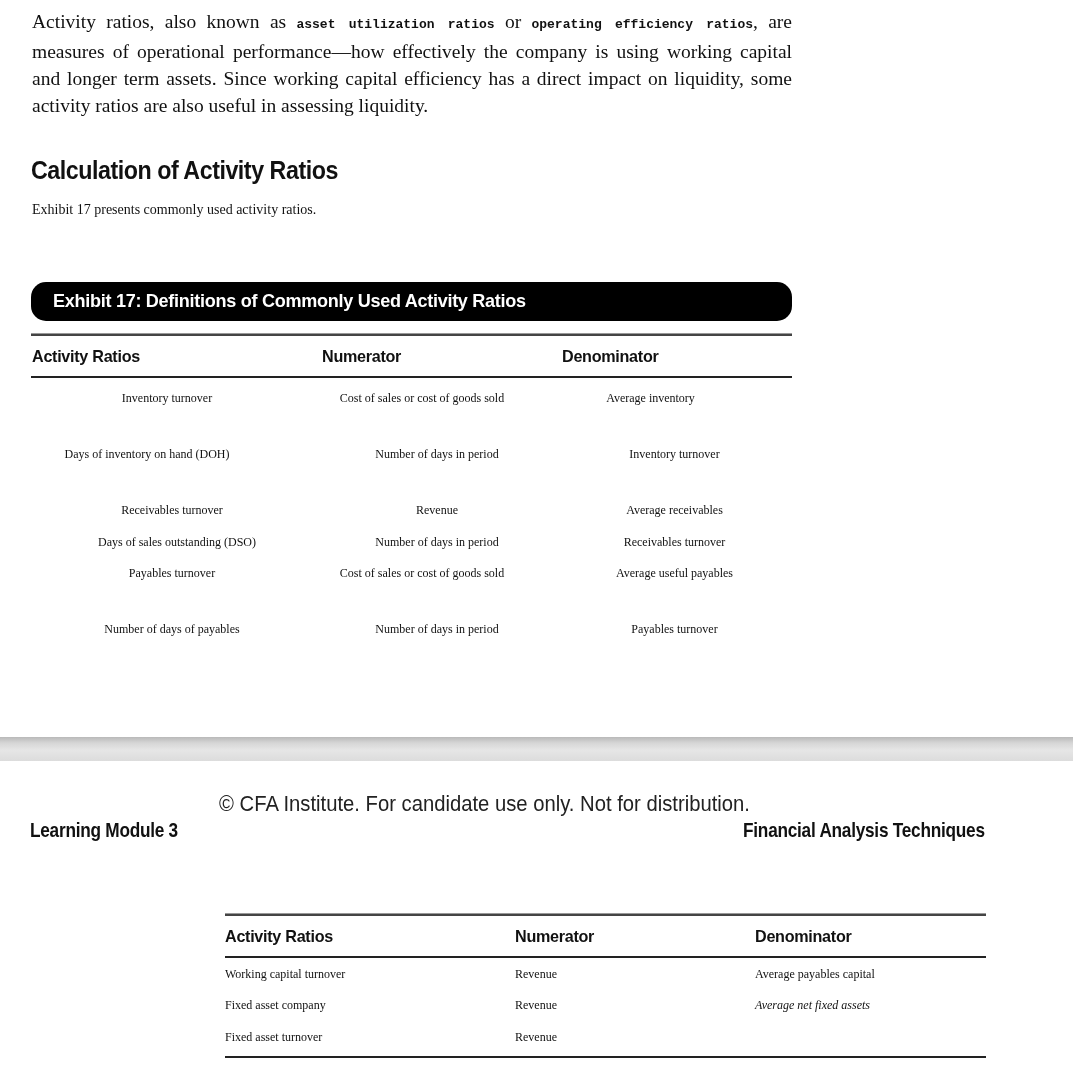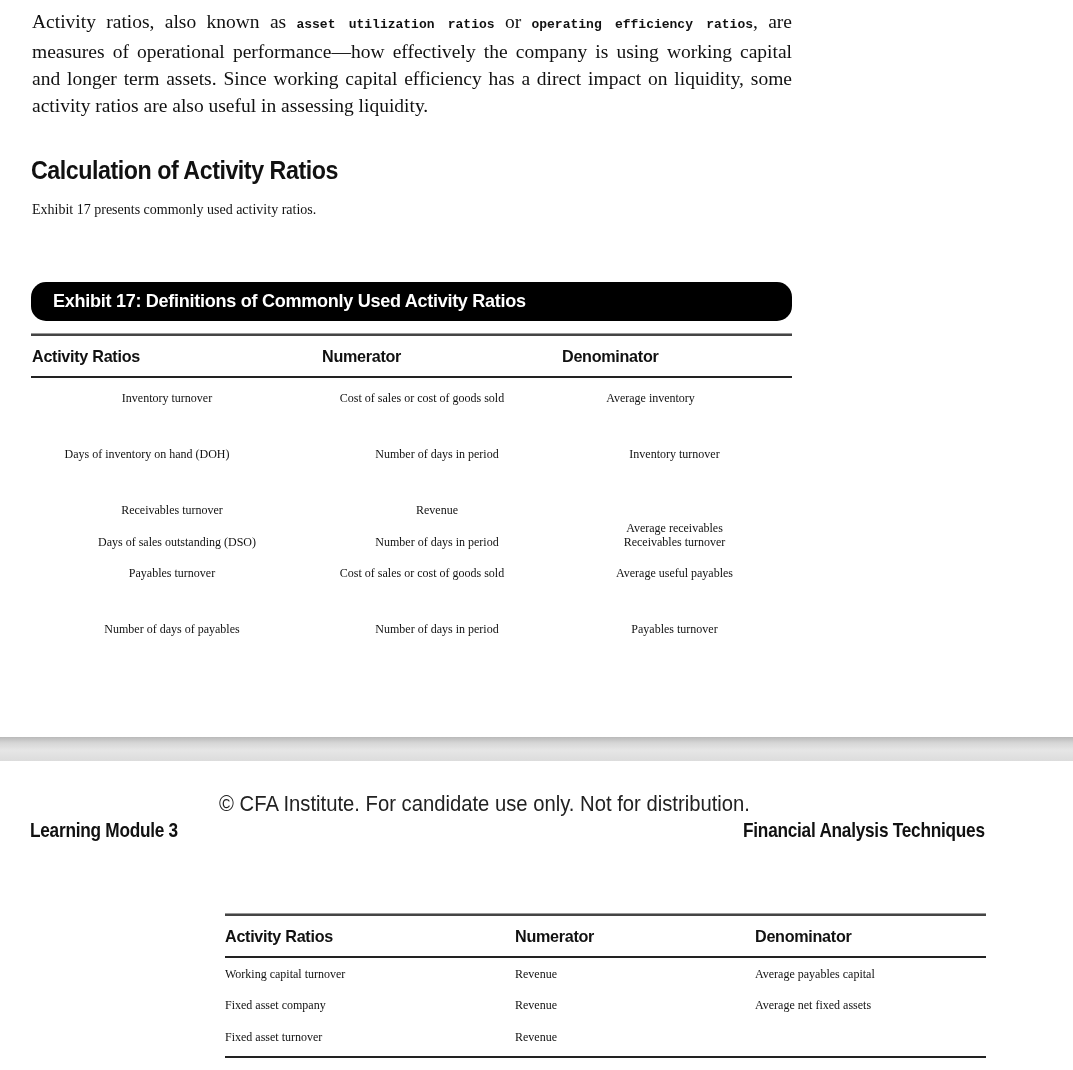--- a/index.html
+++ b/index.html
@@ -79,21 +79,21 @@
     <div class="cell serif" style="left:529px; top:386px; width:225px;margin-left:9px;">Average inventory</div>
   </div>
   <div>
     <div class="cell serif" style="left:32px; top:442px; width:230px;">Days of inventory on hand (DOH)</div>
     <div class="cell serif" style="left:322px; top:442px; width:230px;">Number of days in period</div>
     <div class="cell serif" style="left:562px; top:442px; width:225px;">Inventory turnover</div>
   </div>
   <div>
     <div class="cell serif" style="left:32px; top:498px; width:280px;">Receivables turnover</div>
     <div class="cell serif" style="left:322px; top:498px; width:230px;">Revenue</div>
-    <div class="cell serif" style="left:562px; top:516px; width:225px;">Average receivables</div>
+    <div class="cell serif" style="left:562px; top:498px; width:225px;">Average receivables</div>
   </div>
   <div>
     <div class="cell serif" style="left:32px; top:530px; width:290px; white-space:nowrap;">Days of sales outstanding (DSO)</div>
     <div class="cell serif" style="left:322px; top:530px; width:230px;">Number of days in period</div>
     <div class="cell serif" style="left:562px; top:530px; width:225px;">Receivables turnover</div>
   </div>
   <div>
     <div class="cell serif" style="left:32px; top:561px; width:280px;">Payables turnover</div>
     <div class="cell serif" style="left:322px; top:561px; width:200px;">Cost of sales or cost of goods sold</div>
     <div class="cell serif" style="left:562px; top:561px; width:225px;">Average useful payables</div>
@@ -119,21 +119,21 @@
   <div class="rule-thick" style="left:225px; top:956px; width:761px;"></div>
 
   <div>
     <div class="cell serif" style="left:225px; top:962px;">Working capital turnover</div>
     <div class="cell serif" style="left:515px; top:962px;">Revenue</div>
     <div class="cell serif" style="left:755px; top:962px;">Average payables capital</div>
   </div>
   <div>
     <div class="cell serif" style="left:225px; top:993px;">Fixed asset company</div>
     <div class="cell serif" style="left:515px; top:993px;">Revenue</div>
-    <div class="cell serif" style="left:755px; top:993px;">Average net fixed assets</div>
+    <div class="cell serif" style="left:755px; top:993px;font-style:italic;">Average net fixed assets</div>
   </div>
   <div>
     <div class="cell serif" style="left:225px; top:1025px;">Fixed asset turnover</div>
     <div class="cell serif" style="left:515px; top:1025px;">Revenue</div>
     <div class="cell serif" style="left:755px; top:1076px;">Average total assets</div>
   </div>
   <div class="rule-thick" style="left:225px; top:1056px; width:761px;"></div>
 </div>
 
 </body></html>

